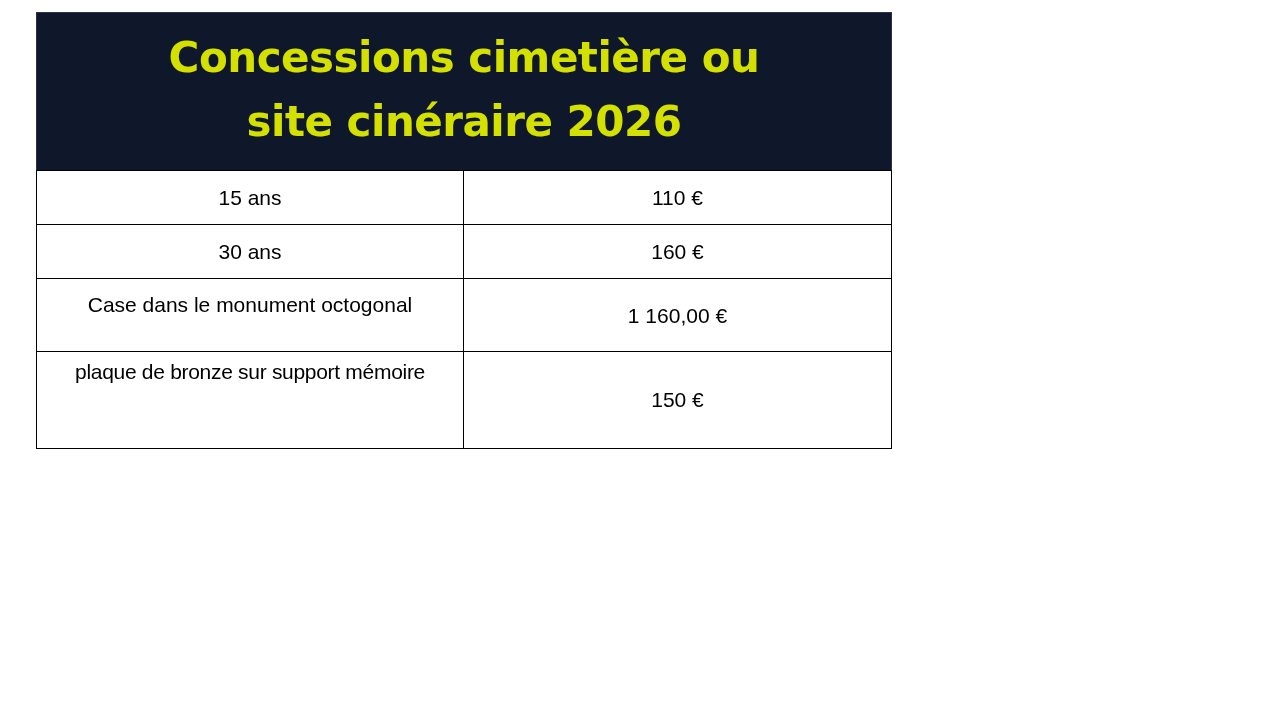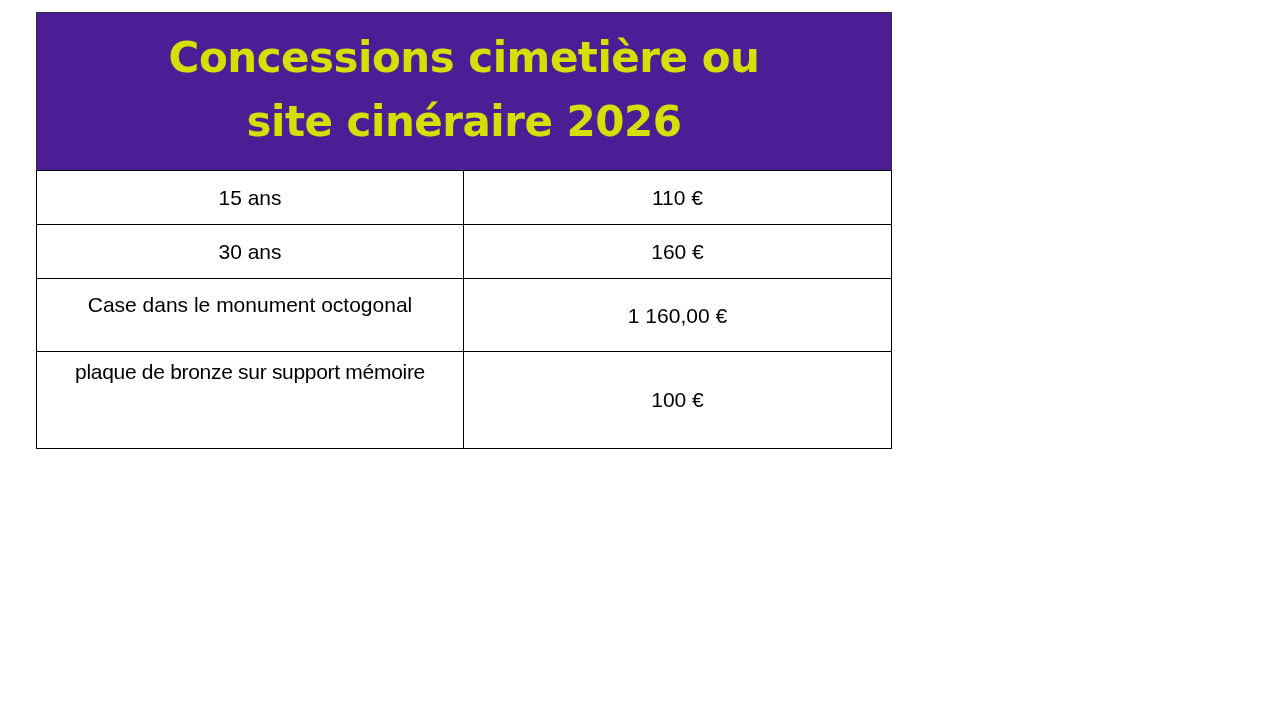--- a/index.html
+++ b/index.html
@@ -10,21 +10,21 @@
     .slide { position: relative; width: 1280px; height: 720px; background: #fff; }
     .table {
       position: absolute; left: 36px; top: 12px; width: 855px;
       border-collapse: collapse; table-layout: fixed;
     }
     .table td {
       border: 1px solid #000; color: #000; text-align: center;
       font-size: 21px; line-height: 32px; vertical-align: middle;
     }
     .table td.title-cell {
-      background: #4c1d95; height: 158px; color: #d4e000;
+      background: #0f172a; height: 158px; color: #d4e000;
       font-weight: bold; font-size: 42px; line-height: 64px;
       border: 1px solid #323048; border-bottom: 1px solid #000;
       padding-bottom: 4px;
       font-family: "DejaVu Sans", sans-serif;
       letter-spacing: -0.5px;
     }
     .title-line { display: block; }
     .row-short td { height: 54px; }
     .note-cell { height: 145px; padding: 0 6px; }
     .row-cave td { height: 97px; }
@@ -60,17 +60,17 @@
     <tr class="row-short">
       <td>30 ans</td>
       <td>160 €</td>
     </tr>
     <tr class="row-case">
       <td class="label">Case dans le monument octogonal</td>
       <td class="value">1 160,00 €</td>
     </tr>
     <tr class="row-plaque">
       <td class="label">plaque de bronze sur support mémoire</td>
-      <td class="value">100 €</td>
+      <td class="value">150 €</td>
     </tr>
   </tbody>
     </table>
 </div>
 
 </body></html>

